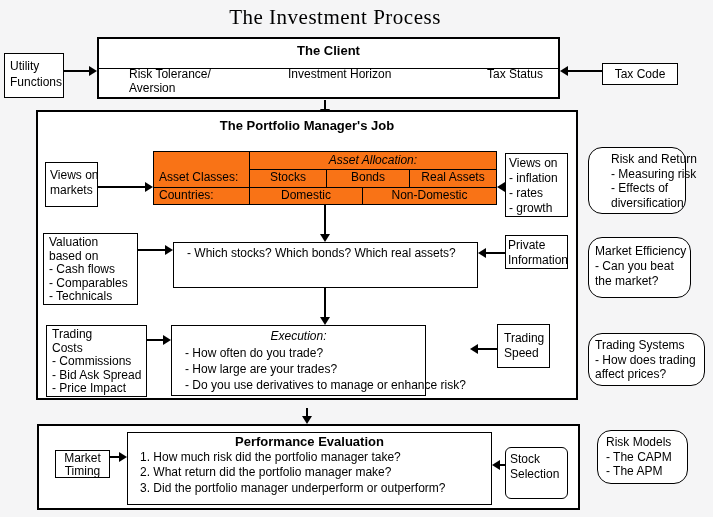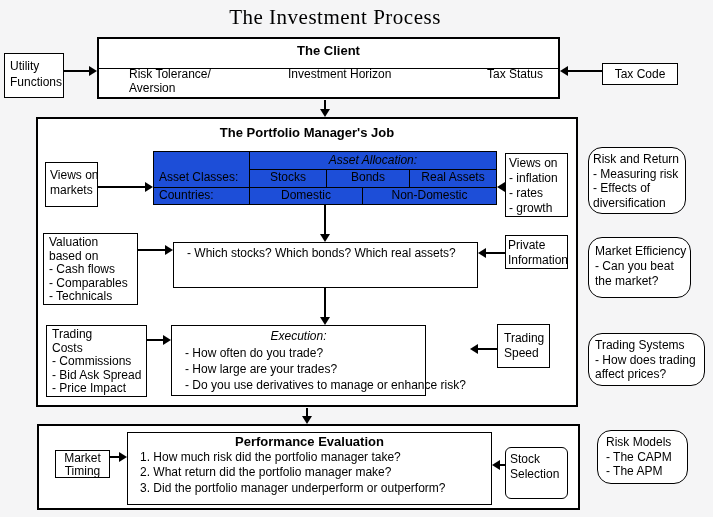--- a/index.html
+++ b/index.html
@@ -58,32 +58,32 @@
     <div class="abs ln" style="right:15px;top:28px;">Tax Status</div>
   </div>
 
   <div class="hl" style="left:64px;top:70px;width:27px;"></div>
   <div class="ar" style="left:89px;top:66px;"></div>
   <div class="hl" style="left:567px;top:70px;width:35px;"></div>
   <div class="al" style="left:560px;top:66px;"></div>
   <div class="vl" style="left:324px;top:100px;height:11px;"></div>
   <div class="ad" style="left:320px;top:109px;"></div>
 
-  <div class="box thick" style="left:36px;top:117px;width:542px;height:290px;">
+  <div class="box thick" style="left:36px;top:110px;width:542px;height:290px;">
     <div class="ctr bold" style="padding-top:7px;font-size:13px;">The Portfolio Manager's Job</div>
   </div>
 
   <div class="box" style="left:45px;top:162px;width:53px;height:45px;padding:5px 0 0 4px;line-height:15px;">
     <div class="ln">Views on</div>
     <div class="ln">markets</div>
   </div>
   <div class="hl" style="left:98px;top:186px;width:49px;"></div>
   <div class="ar" style="left:145px;top:182px;"></div>
 
-  <div class="abs" style="left:153px;top:151px;width:344px;height:54px;background:#1d4ed8;border:1px solid #000;">
+  <div class="abs" style="left:153px;top:151px;width:344px;height:54px;background:#f97316;border:1px solid #000;">
     <div class="tl" style="left:95px;top:0;width:1px;height:52px;"></div>
     <div class="tl" style="left:95px;top:17px;width:247px;height:1px;"></div>
     <div class="tl" style="left:0;top:35px;width:342px;height:1px;"></div>
     <div class="tl" style="left:172px;top:17px;width:1px;height:18px;"></div>
     <div class="tl" style="left:255px;top:17px;width:1px;height:18px;"></div>
     <div class="tl" style="left:208px;top:35px;width:1px;height:17px;"></div>
     <div class="cell ital ctr" style="left:96px;top:0;width:246px;">Asset Allocation:</div>
     <div class="cell" style="left:5px;top:17px;">Asset Classes:</div>
     <div class="cell ctr" style="left:96px;top:17px;width:76px;">Stocks</div>
     <div class="cell ctr" style="left:173px;top:17px;width:82px;">Bonds</div>
@@ -175,21 +175,21 @@
     </div>
   </div>
 
   <div class="box" style="left:505px;top:447px;width:63px;height:52px;padding:4px 16px 0 4px;line-height:15px;border-radius:6px;">
     <div class="ln">Stock</div>
     <div class="ln">Selection</div>
   </div>
   <div class="hl" style="left:499px;top:464px;width:6px;"></div>
   <div class="al" style="left:492px;top:460px;"></div>
 
-  <div class="box round" style="left:588px;top:147px;width:98px;height:67px;padding:4px 0 0 4px;line-height:14.6px;">
+  <div class="box round" style="left:588px;top:147px;width:98px;height:67px;padding:4px 0 0 22px;line-height:14.6px;">
     <div class="ln">Risk and Return</div>
     <div class="ln">- Measuring risk</div>
     <div class="ln">- Effects of</div>
     <div class="ln">diversification</div>
   </div>
 
   <div class="box round" style="left:588px;top:237px;width:103px;height:61px;padding:6px 0 0 6px;line-height:15px;">
     <div class="ln">Market Efficiency</div>
     <div class="ln">- Can you beat</div>
     <div class="ln">the market?</div>

